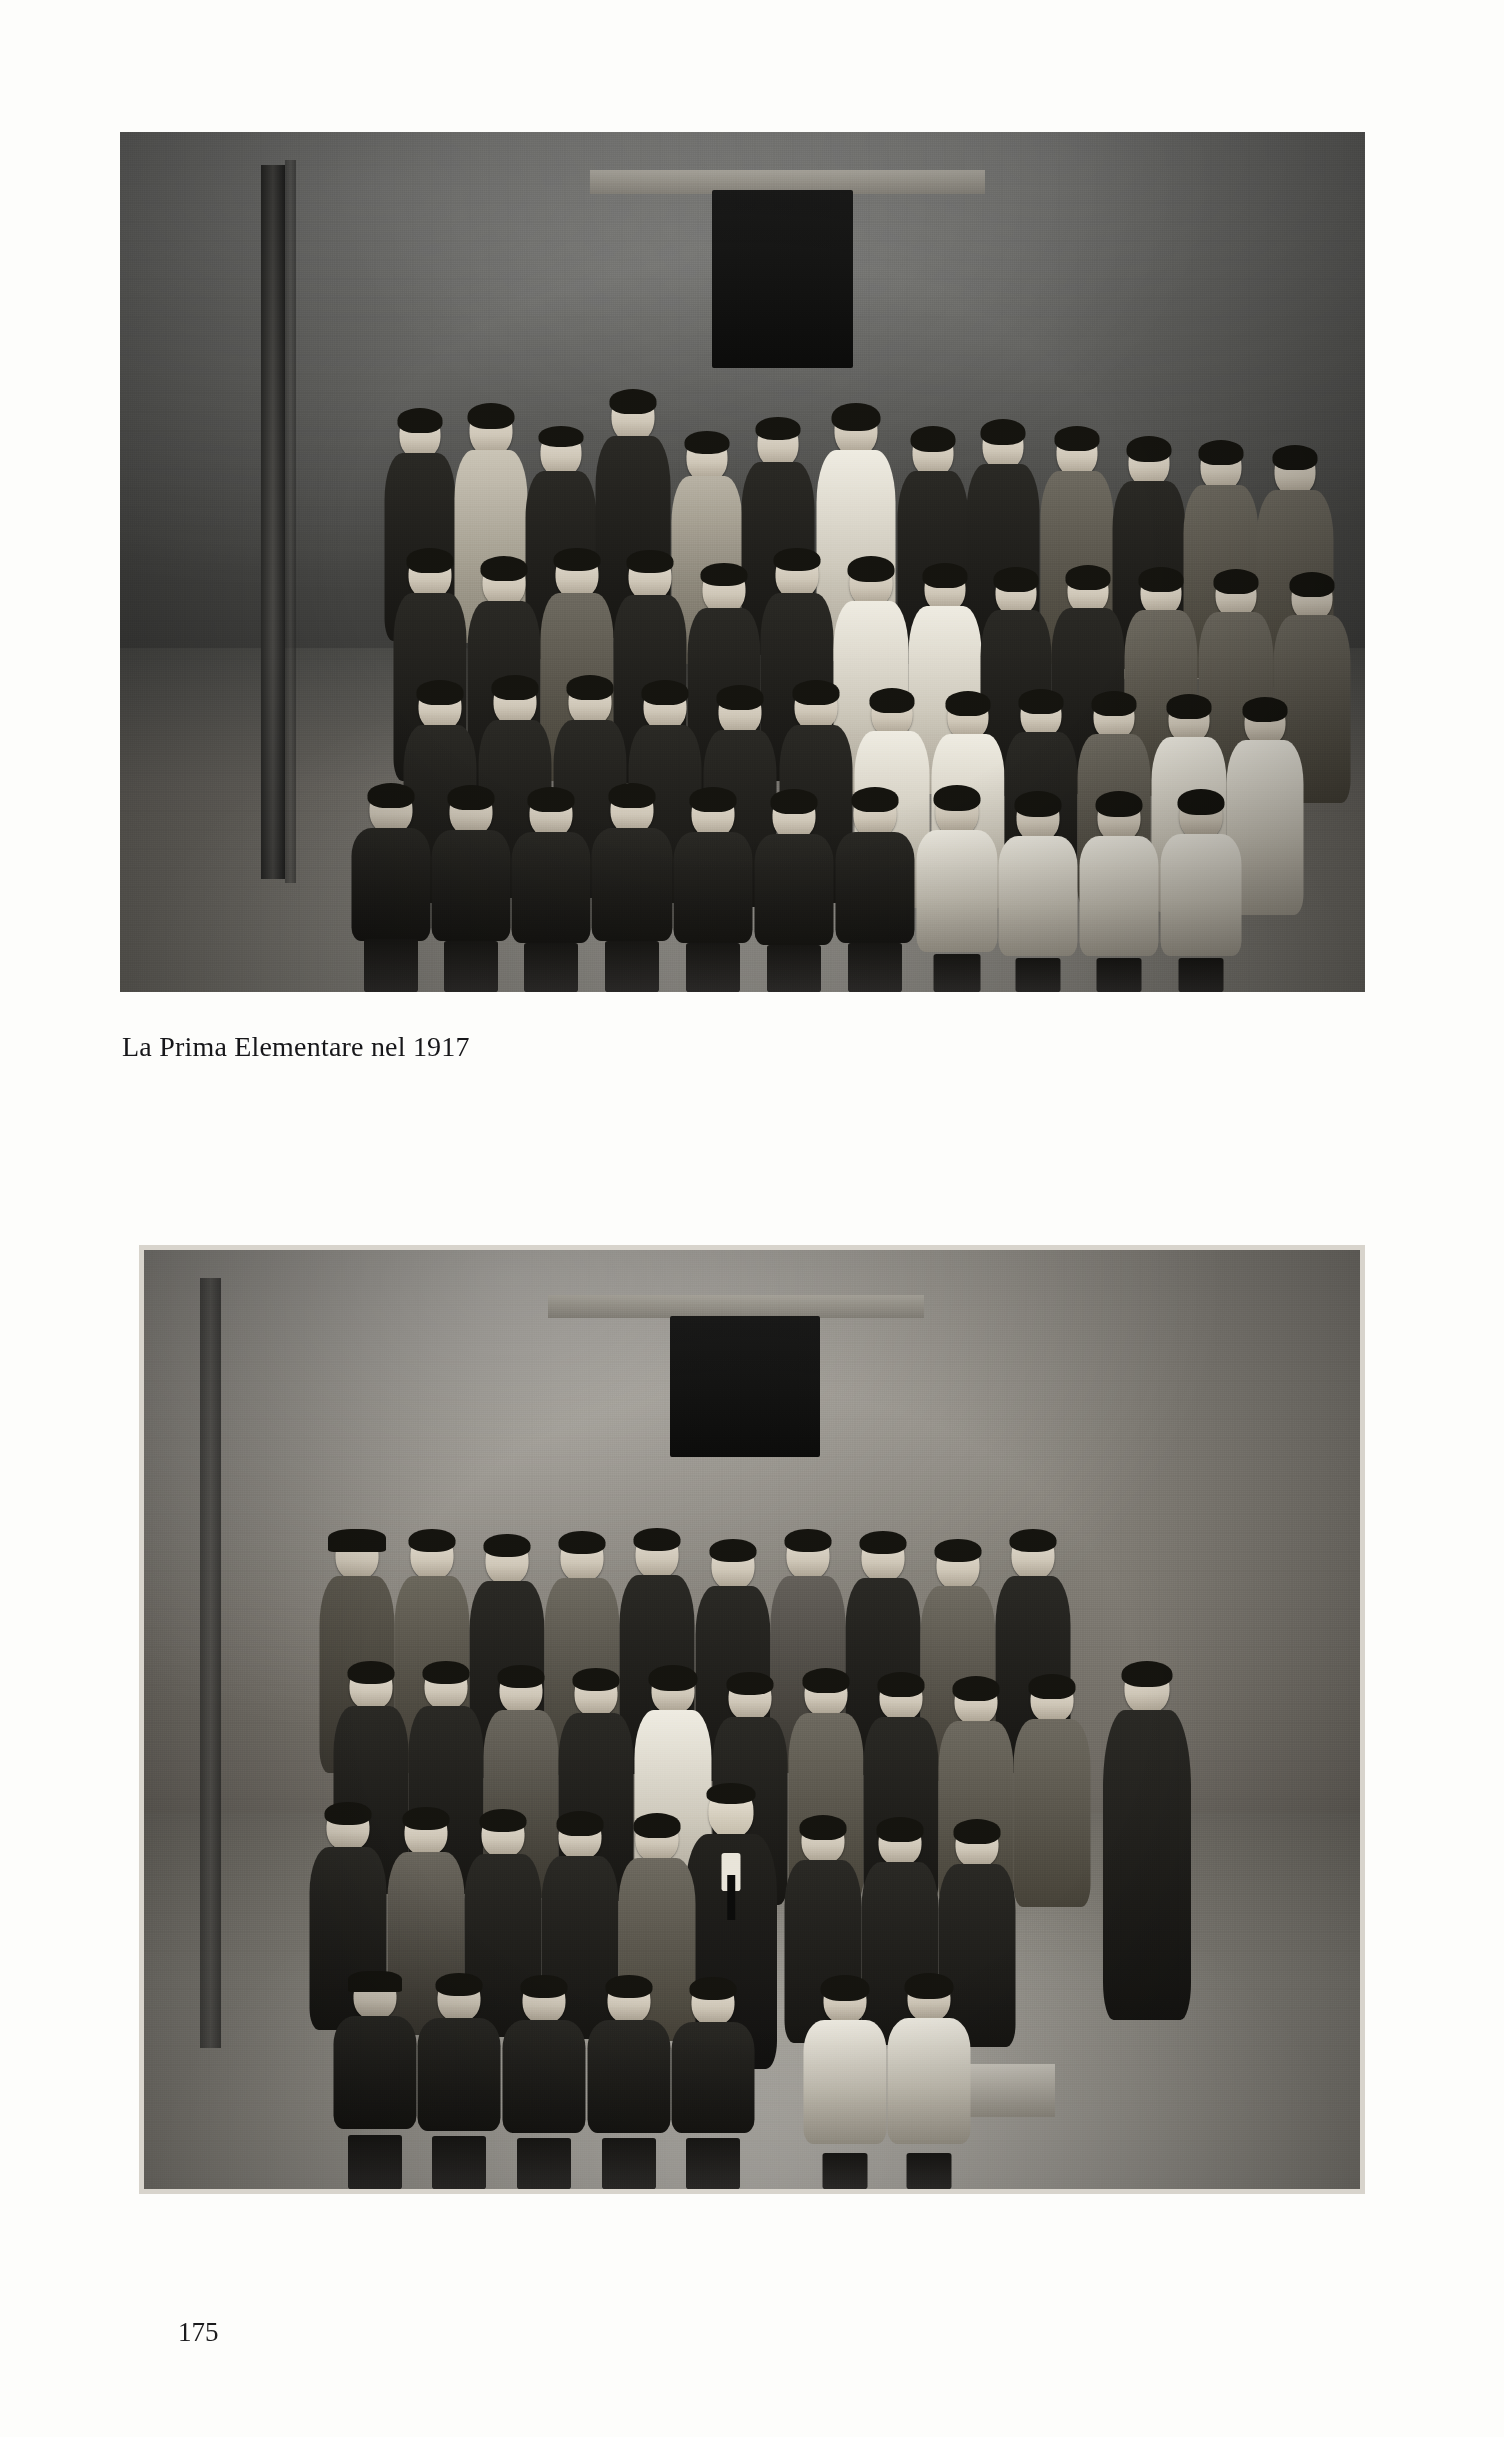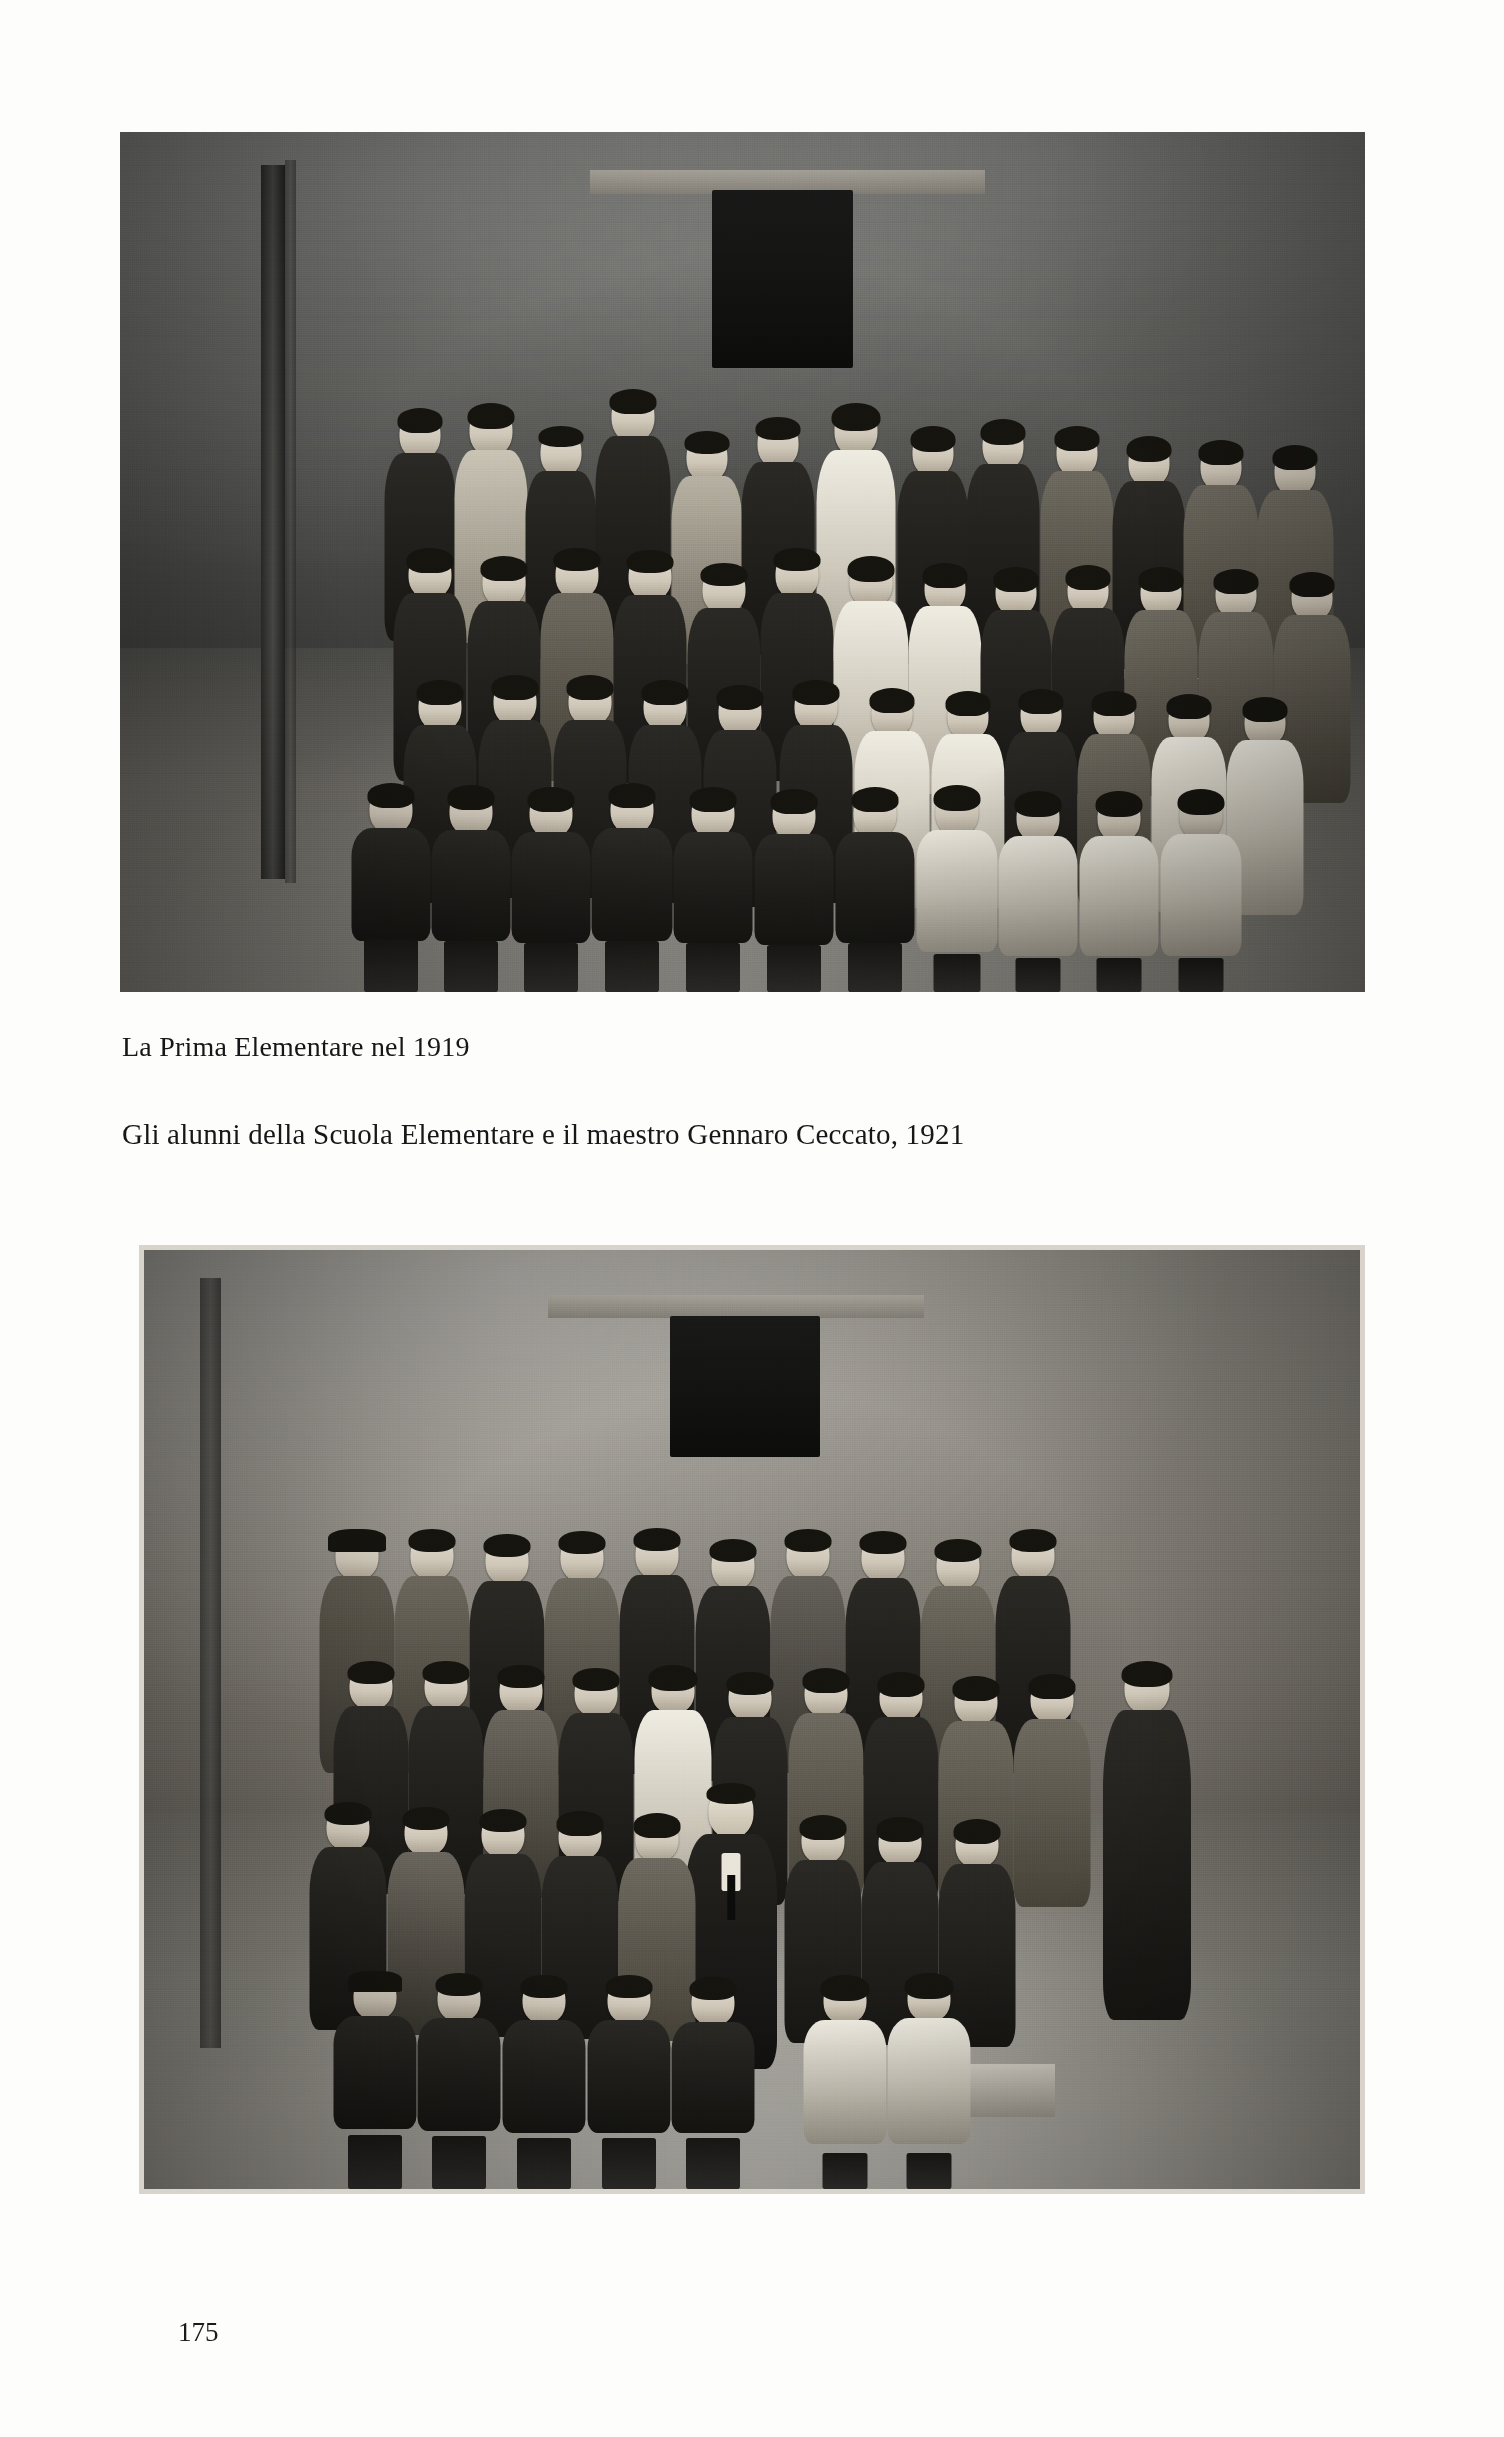--- a/index.html
+++ b/index.html
@@ -448,23 +448,22 @@
       <div class="head" style="width:43px;height:49px;"></div>
         <div class="hair" style="width:47px;height:26px;"></div>
       <div class="body" style="top:43px;width:81px;height:122px;"></div>
       <div class="legs" style="width:45px;height:34px;"></div>
     </div>
 
     <div class="grain"></div>
     <div class="vignette"></div>
   </div>
 
-  <div class="caption caption-1">La Prima Elementare nel 1919</div>
-
-  <div class="caption caption-2">Gli alunni della Scuola Elementare e il maestro Gennaro Ceccato, 1921</div>
+  <div class="caption caption-1">La Prima Elementare nel 1917</div>
+
 
   <div class="photo-2" role="img">
     <div class="wall light"></div>
     <div class="ground light"></div>
 
     <div class="lintel" style="left:404px;top:45px;width:376px;height:22.5px;"></div>
     <div class="doorway" style="left:526px;top:66px;width:150px;height:141px;"></div>
     <div class="post" style="left:56px;top:28px;width:20.7px;height:770px;opacity:.7;"></div>
     <div class="bench" style="left:770px;top:814px;width:141px;height:53px;"></div>
 

